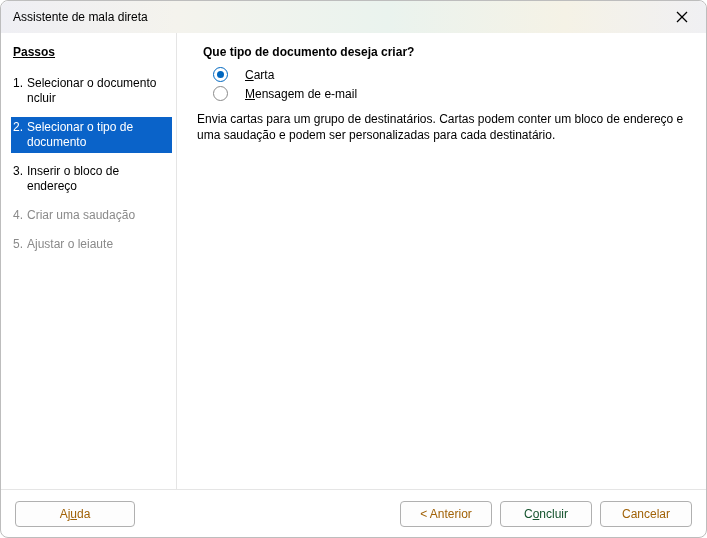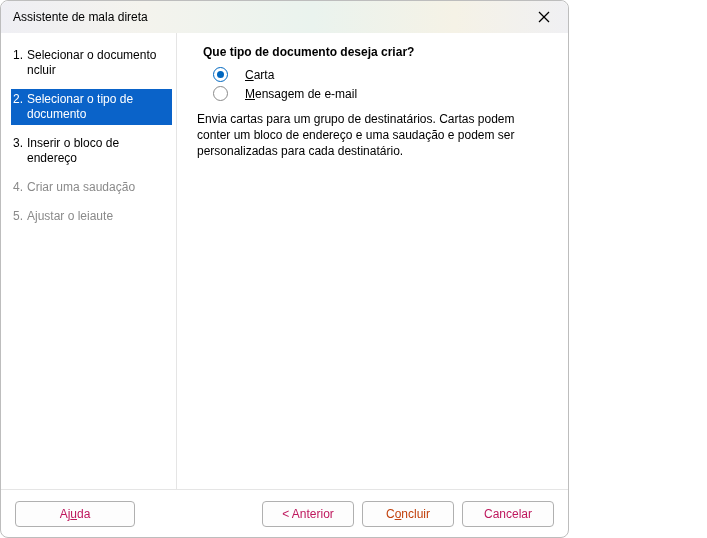--- a/index.html
+++ b/index.html
@@ -6,21 +6,21 @@
   html, body {
     margin: 0; padding: 0;
     width: 707px; height: 538px;
     font-family: "Segoe UI", Tahoma, sans-serif;
     font-size: 12px;
     color: #000;
     background: #fff;
     overflow: hidden;
   }
   .window {
-    width: 569px; height: 538px;
+    width: 707px; height: 538px;
     border: 1px solid #bdbdbd;
     border-radius: 8px;
     display: flex;
     flex-direction: column;
     background: #fff;
   }
   .titlebar {
     height: 32px;
     display: flex;
     align-items: center;
@@ -125,28 +125,28 @@
     min-width: 92px;
     height: 26px;
     padding: 0 12px;
     border: 1px solid #b0b0b0;
     border-radius: 4px;
     background: #fdfdfd;
     display: inline-flex;
     align-items: center;
     justify-content: center;
     font-size: 12px;
-    color: #be185d;
+    color: #a16207;
     cursor: default;
   }
   .btn.primary {
     border: 1.5px solid #0067c0;
   }
   .btn.disabled {
-    color: #c2410c;
+    color: #14532d;
   }
   .btn .accel { text-decoration: underline; text-decoration-color: currentColor; }
   .ajuda { min-width: 120px; }
 </style>
 </head>
 <body>
 
 <div class="window">
 
   <div class="titlebar">
@@ -155,20 +155,21 @@
       <svg viewBox="0 0 12 12">
         <line x1="1" y1="1" x2="11" y2="11" stroke="#000" stroke-width="1.2"></line>
         <line x1="11" y1="1" x2="1" y2="11" stroke="#000" stroke-width="1.2"></line>
       </svg>
     </div>
   </div>
 
   <div class="body">
 
     <div class="sidebar">
+      <div class="sidebar-heading">Passos</div>
 
       <div class="step">
         <span class="num">1.</span>
         <span class="lbl">Selecionar o documento ncluir</span>
       </div>
       <div class="step selected">
         <span class="num">2.</span>
         <span class="lbl">Selecionar o tipo de documento</span>
       </div>
       <div class="step">

